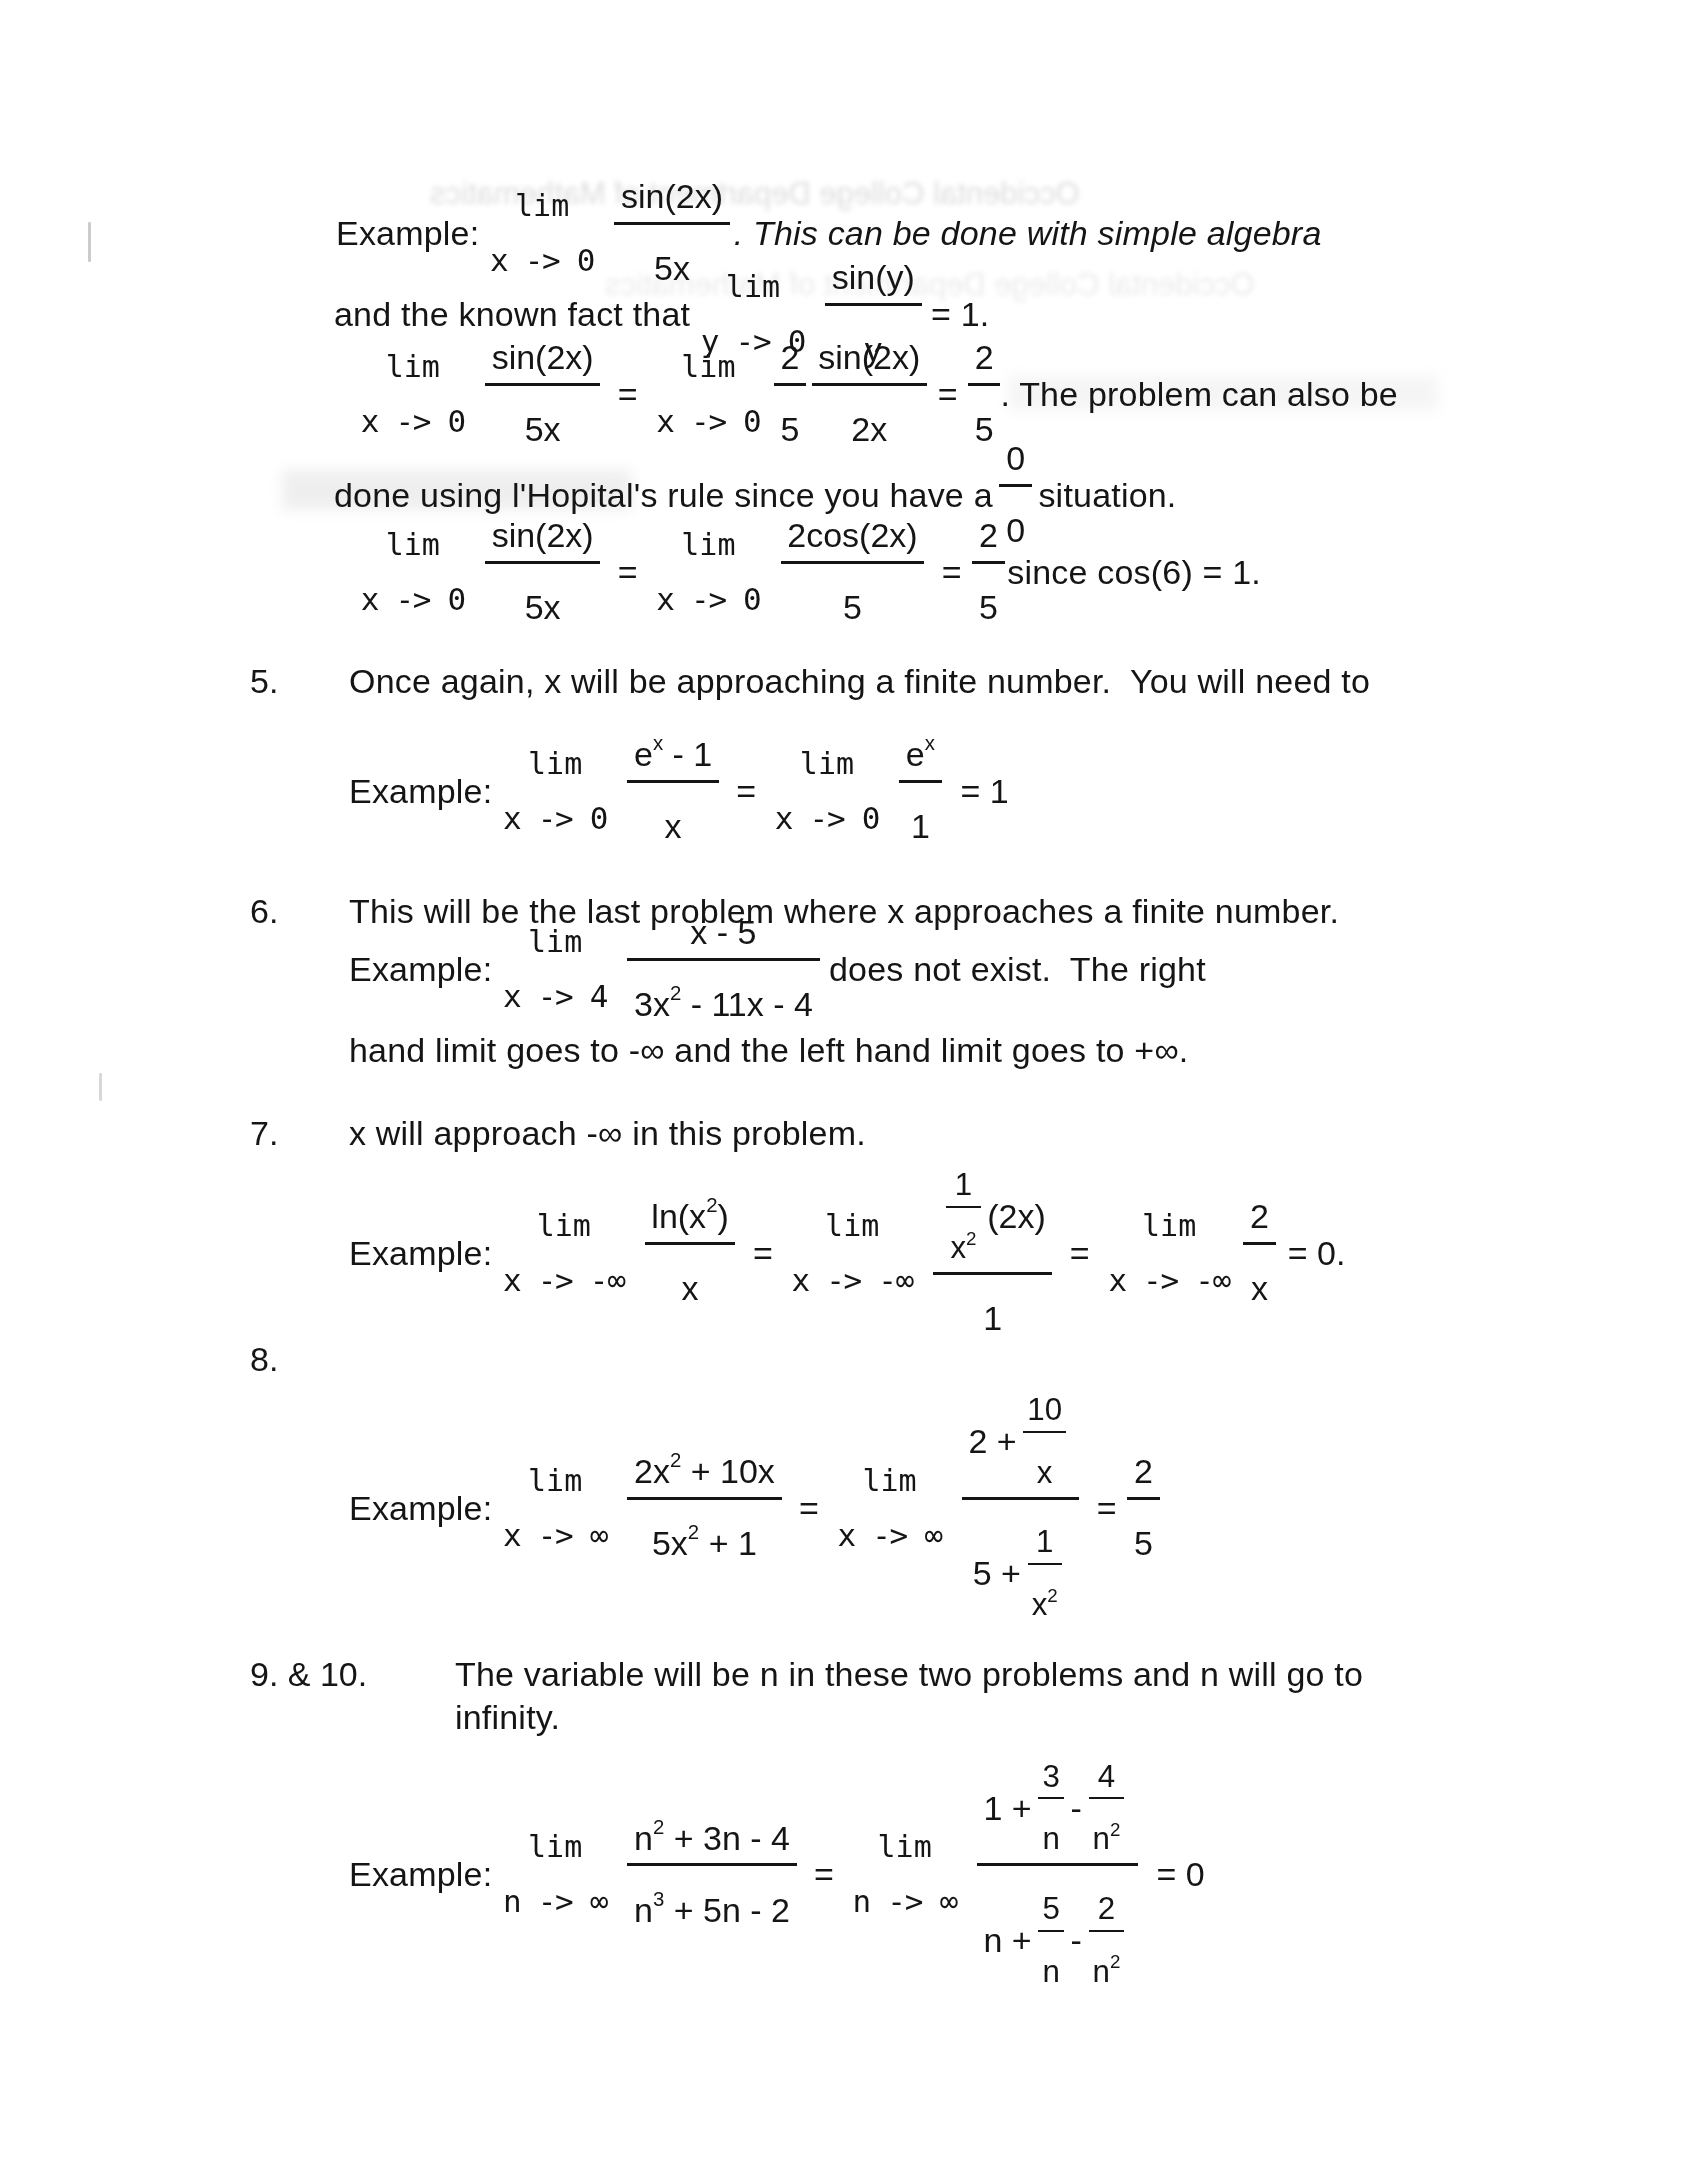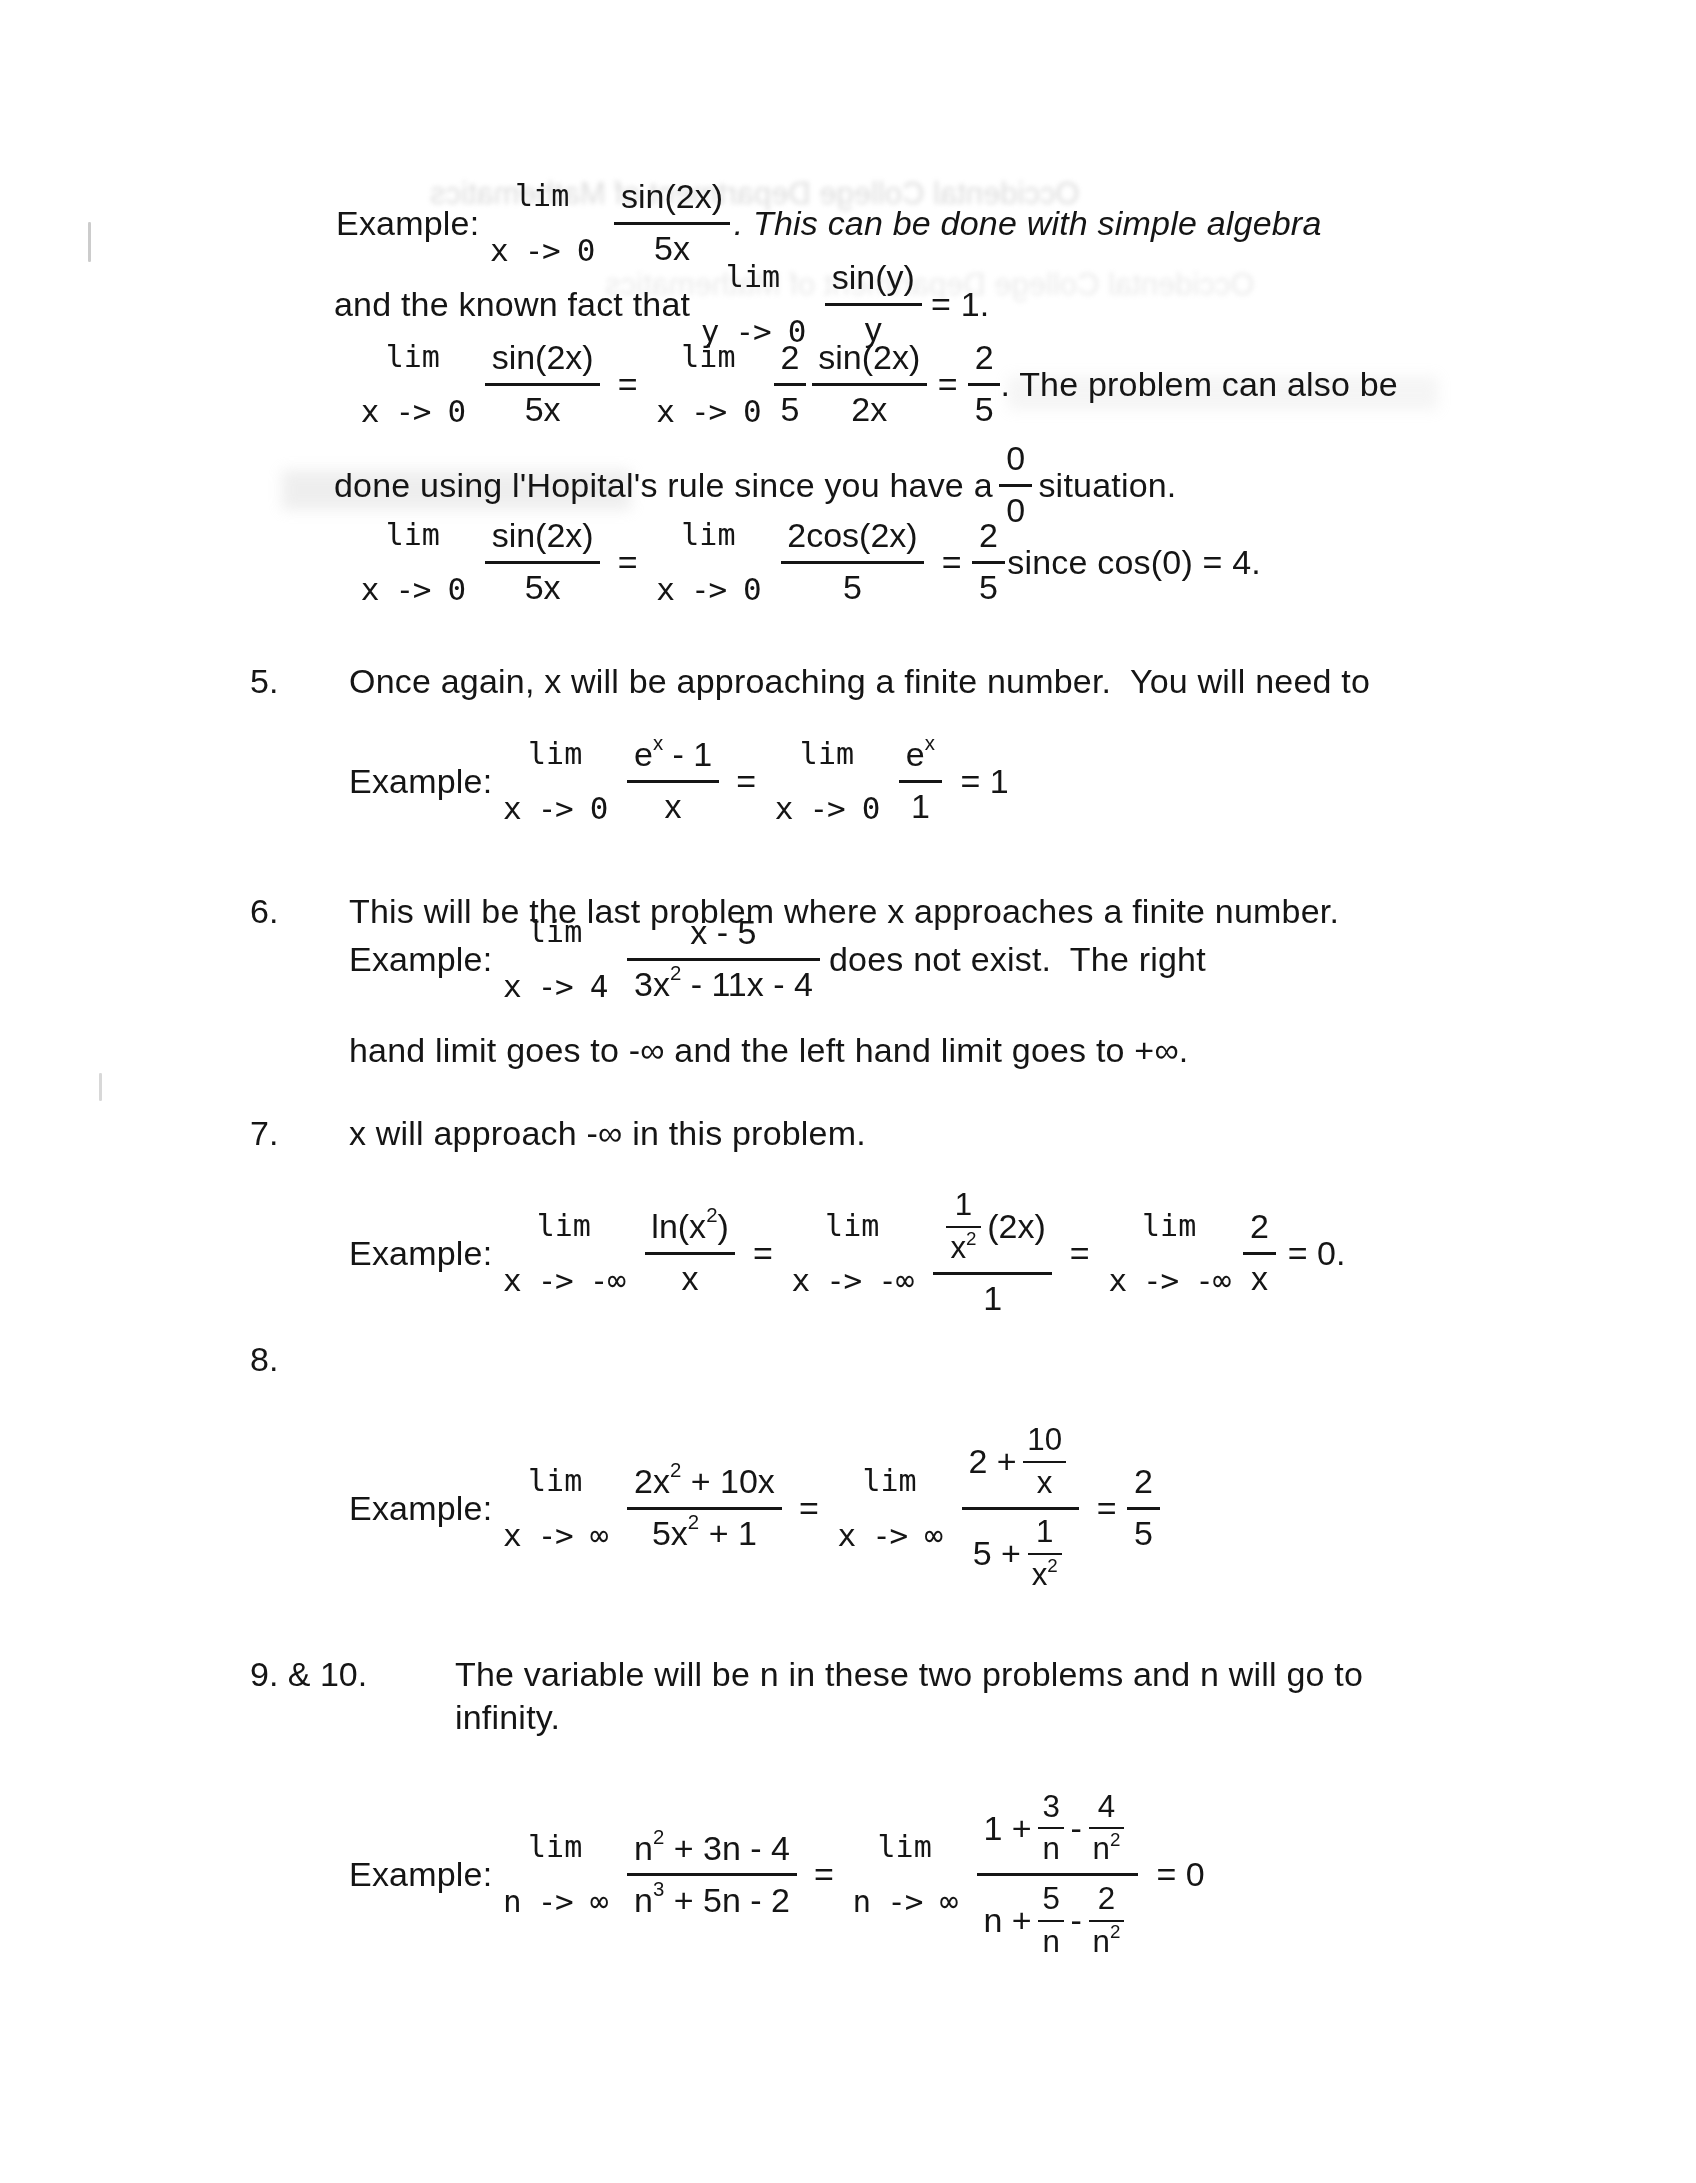--- a/index.html
+++ b/index.html
@@ -7,21 +7,21 @@
         font-family:"Liberation Sans",sans-serif;color:#151515;}
   .row{position:absolute;display:flex;align-items:center;}
   .t{font-size:34px;white-space:pre;letter-spacing:0.2px;}
   .sn{font-size:34px;width:99px;flex:0 0 auto;white-space:pre;}
   .sn.wide{width:205px;}
   .limb{display:inline-flex;flex-direction:column;align-items:center;margin:0 10.7px;
         font-family:"DejaVu Sans Mono",monospace;line-height:1;flex:0 0 auto;}
   .limb .ll{font-size:30px;}
   .limb .ls{font-size:31px;margin-top:24px;letter-spacing:-1.3px;white-space:pre;}
   .fr{display:inline-flex;flex-direction:column;align-items:center;margin:0 9.4px;
-      line-height:1.05;text-align:center;font-size:34px;flex:0 0 auto;}
+      line-height:1.05;text-align:center;font-size:34px;flex:0 0 auto;gap:20px;}
   .fr .n{display:flex;align-items:center;justify-content:center;align-self:stretch;
          padding:1.3px 6.7px 6.7px;border-bottom:3.4px solid #151515;white-space:pre;}
   .fr .d{display:flex;align-items:center;justify-content:center;padding:6.7px 6.7px 1.3px;white-space:pre;}
   .fr .fr{font-size:.92em;margin:0 6.7px;}
   .fr .fr .n{border-bottom-width:2.7px;padding:0 4px 4px;}
   .fr .fr .d{padding:4px 4px 0;}
   .sup{font-size:.60em;transform:translateY(-.55em);display:inline-block;white-space:pre;}
   .op{font-size:34px;margin:0 8px;flex:0 0 auto;}
   .res{font-size:34px;margin-left:9.4px;white-space:pre;flex:0 0 auto;}
   .tight{margin:0 2.7px;}
@@ -123,21 +123,21 @@
     </span>
     <span class="fr">
       <span class="n">2cos(2x)</span>
       <span class="d">5</span>
     </span>
     <span class="op">=</span>
     <span class="fr tight">
       <span class="n">2</span>
       <span class="d">5</span>
     </span>
-    <span class="t">since cos(0) = 4.</span>
+    <span class="t">since cos(6) = 1.</span>
   </div>
 
   <div class="row" style="top:662px;left:250px;">
     <span class="sn">5.</span>
     <span class="t">Once again, x will be approaching a finite number.  You will need to</span>
   </div>
   <div class="row" style="top:736px;left:349px;">
     <span class="t">Example:</span>
     <span class="limb">
       <span class="ll">lim</span>

